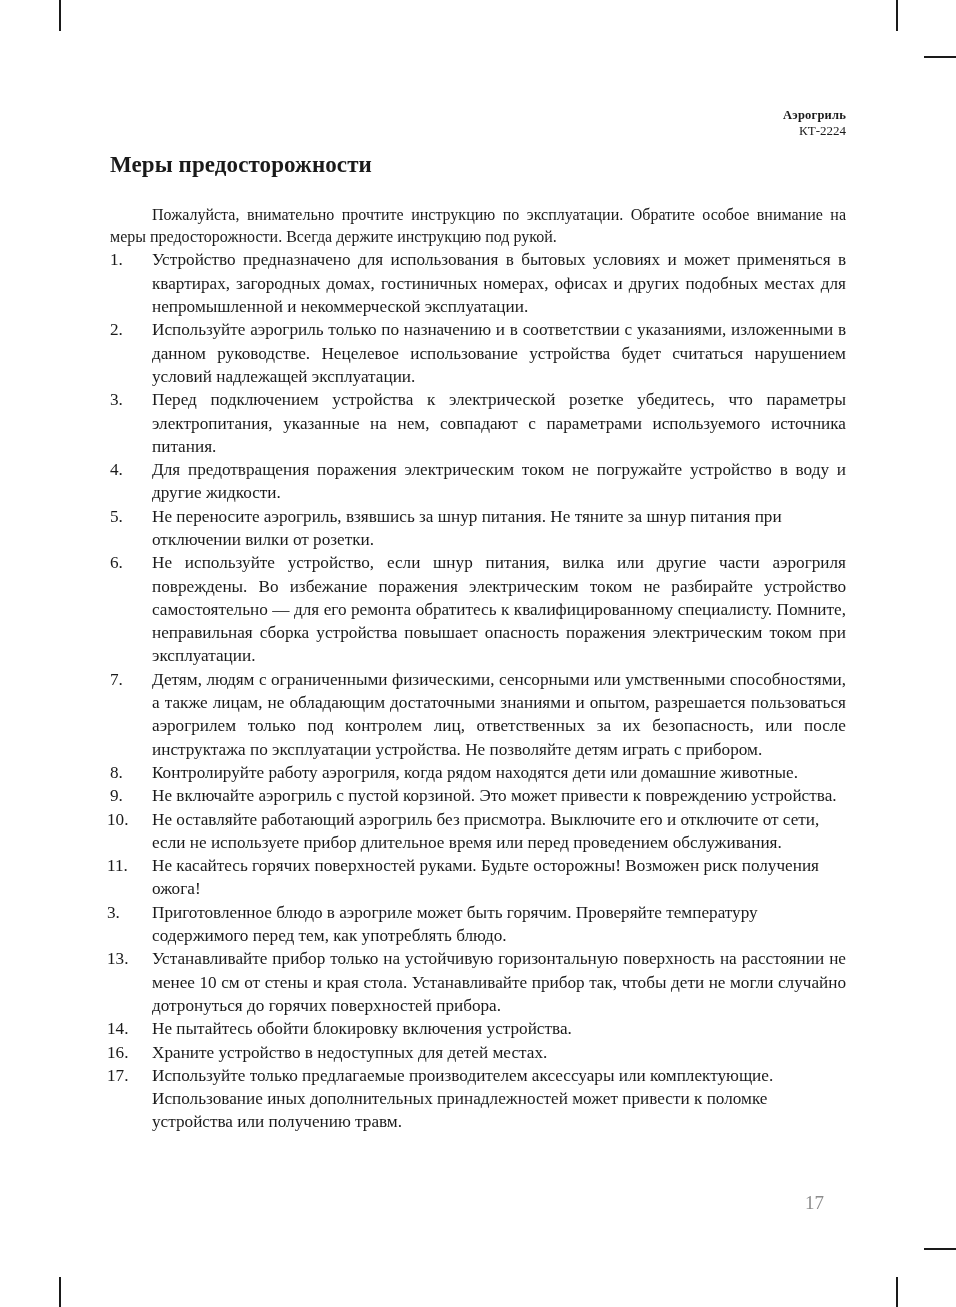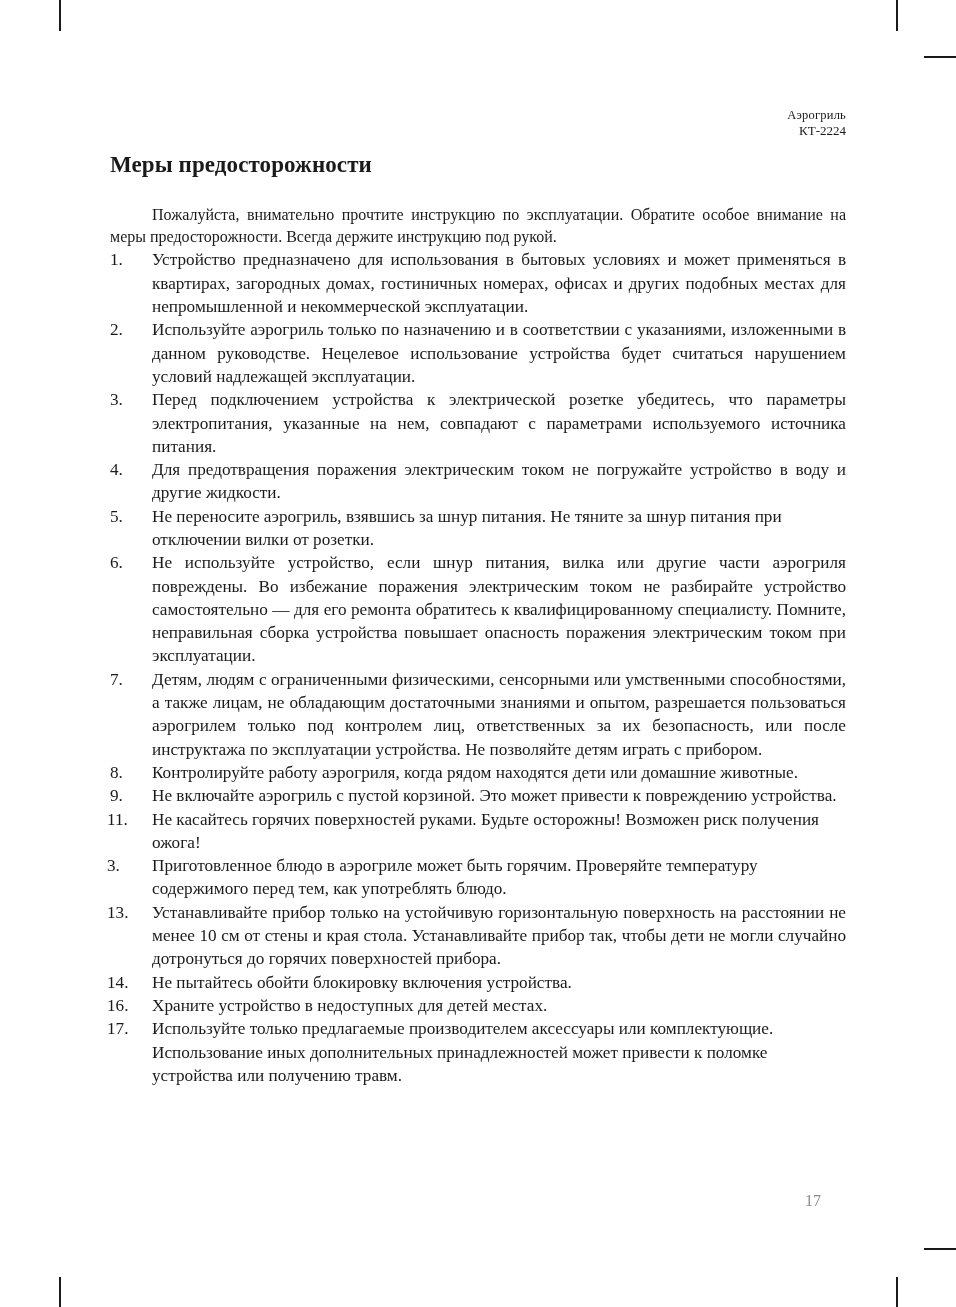--- a/index.html
+++ b/index.html
@@ -39,21 +39,21 @@
   }
 
   
   .doc-header {
     text-align: right;
     line-height: 1.18;
     margin-bottom: 14px;
   }
   .doc-header .product {
     font-size: 12.5px;
-    font-weight: normal;
+    font-weight: bold;
     letter-spacing: 0.2px;
     display: block;
   }
   .doc-header .model {
     font-size: 13px;
     font-weight: normal;
     display: block;
     text-align: right;
   }
 
@@ -102,21 +102,21 @@
   ol.rules > li .num.wide {
     width: 40px;
     left: -3px;
   }
 
   
   .folio {
     position: absolute;
     left: 805px;
     top: 1192px;
-    font-size: 16px;
+    font-size: 19px;
     color: #8c8c8c;
     font-family: "Liberation Serif", "DejaVu Serif", serif;
   }
 </style>
 </head>
 <body>
 
 <div class="page">
 
   <div class="cropmark cm-tl-v"></div>
@@ -159,20 +159,23 @@
       <li>
         <span class="num">7.</span><span>Детям, людям с ограниченными физическими, сенсорными или умственными способностями, а также лицам, не обладающим достаточными знаниями и опытом, разрешается пользоваться аэрогрилем только под контролем лиц, ответственных за их безопасность, или после инструктажа по эксплуатации устройства. Не позволяйте детям играть с прибором.</span>
       </li>
       <li class="just-left">
         <span class="num">8.</span><span>Контролируйте работу аэрогриля, когда рядом находятся дети или домашние животные.</span>
       </li>
       <li class="just-left">
         <span class="num">9.</span><span>Не включайте аэрогриль с пустой корзиной. Это может привести к повреждению устройства.</span>
       </li>
       <li class="just-left">
+        <span class="num wide">10.</span><span>Не оставляйте работающий аэрогриль без присмотра. Выключите его и отключите от сети, если не используете прибор длительное время или перед проведением обслуживания.</span>
+      </li>
+      <li class="just-left">
         <span class="num wide">11.</span><span>Не касайтесь горячих поверхностей руками. Будьте осторожны! Возможен риск получения ожога!</span>
       </li>
       <li class="just-left">
         <span class="num wide">3.</span><span>Приготовленное блюдо в аэрогриле может быть горячим. Проверяйте температуру содержимого перед тем, как употреблять блюдо.</span>
       </li>
       <li>
         <span class="num wide">13.</span><span>Устанавливайте прибор только на устойчивую горизонтальную поверхность на расстоянии не менее 10 см от стены и края стола. Устанавливайте прибор так, чтобы дети не могли случайно дотронуться до горячих поверхностей прибора.</span>
       </li>
       <li class="just-left">
         <span class="num wide">14.</span><span>Не пытайтесь обойти блокировку включения устройства.</span>

